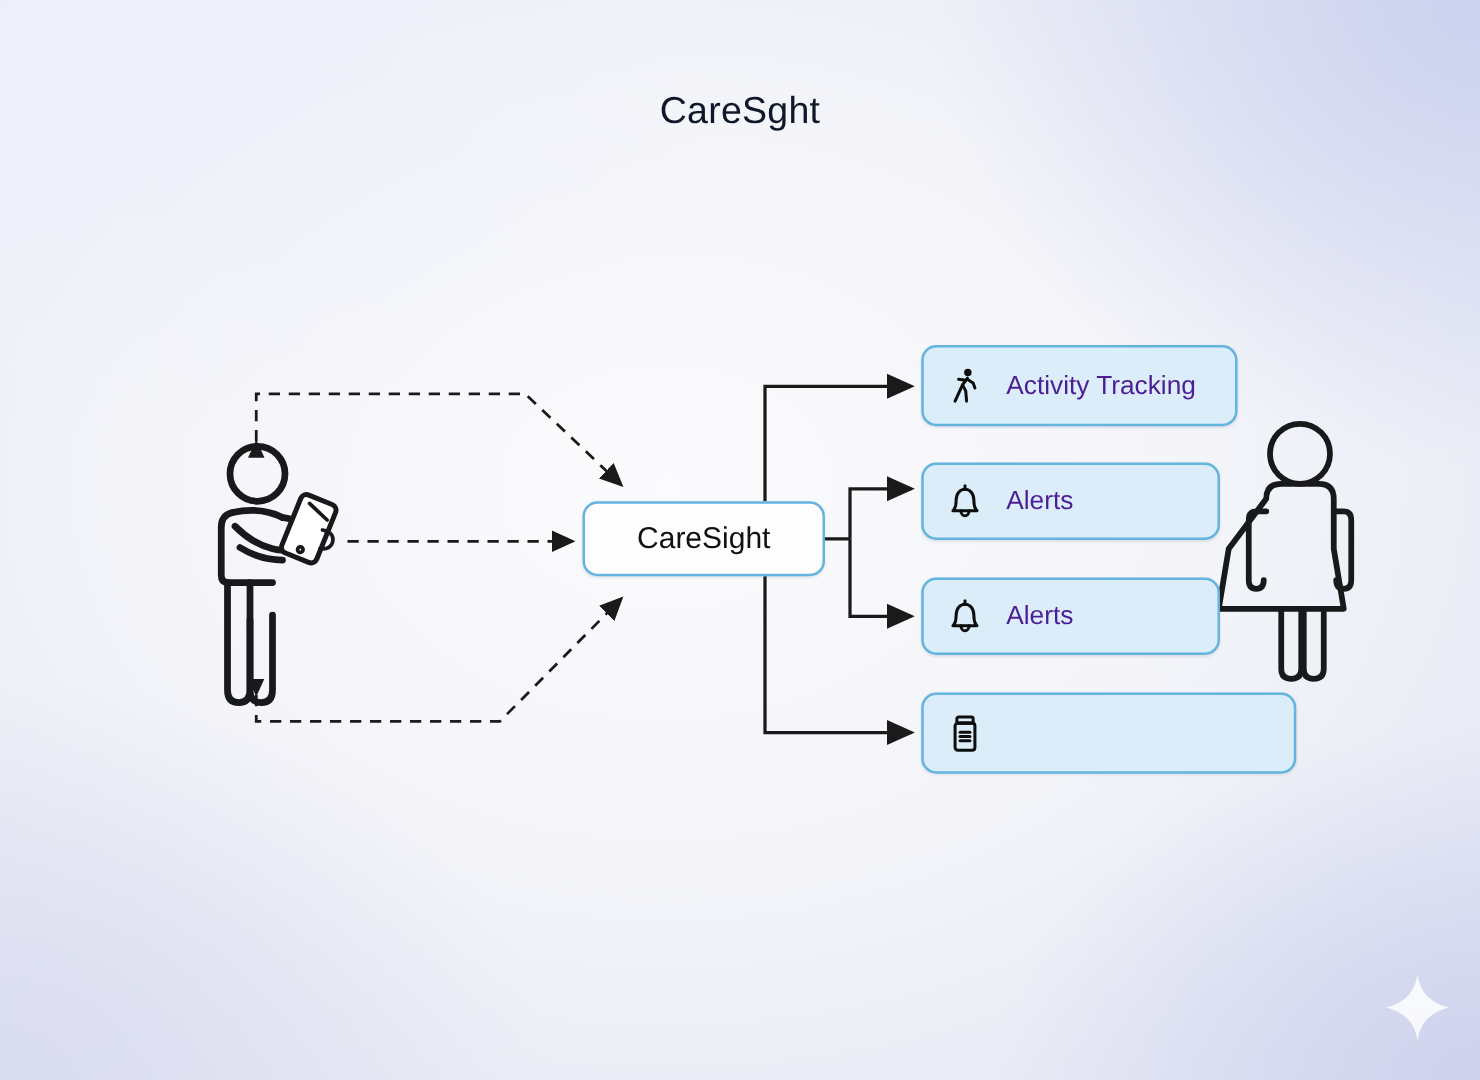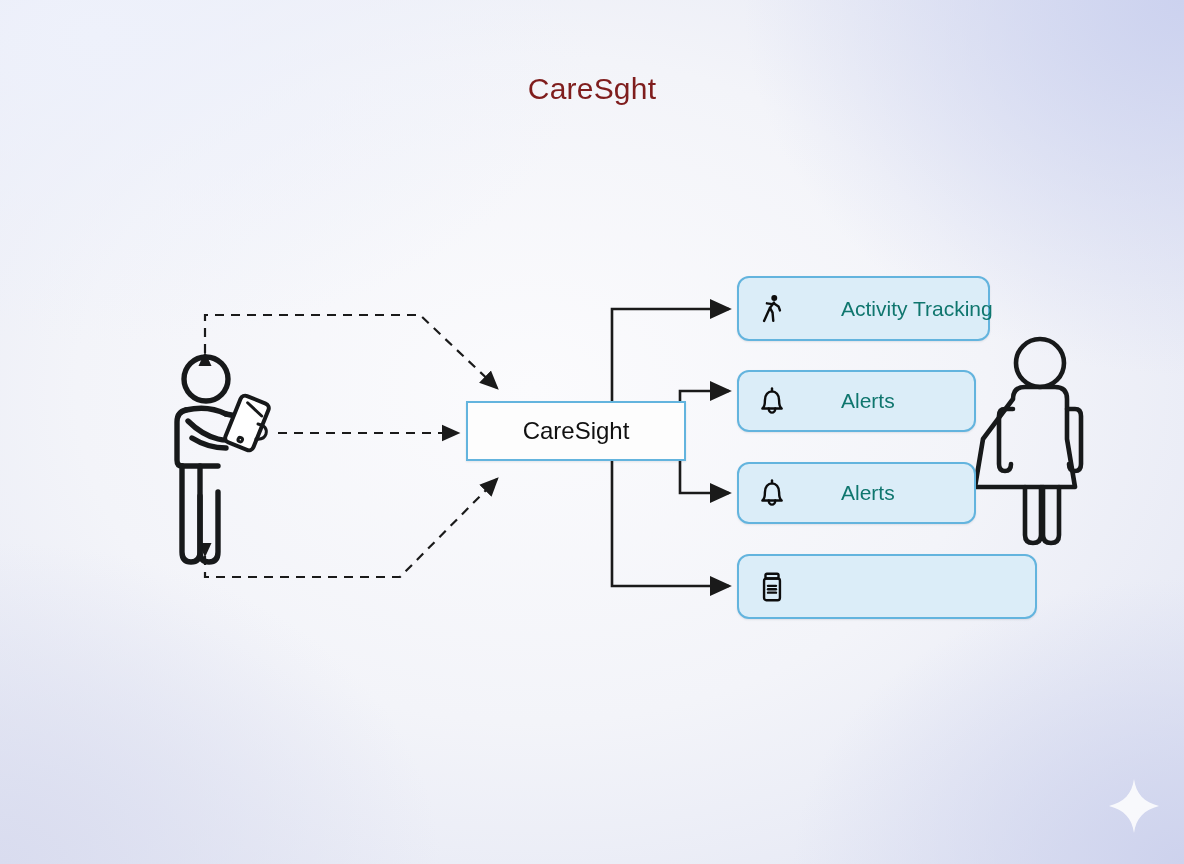--- a/index.html
+++ b/index.html
@@ -10,45 +10,45 @@
       radial-gradient(ellipse 70% 60% at 8% 4%, #eef1fb 0%, rgba(238,241,251,0) 60%),
       radial-gradient(ellipse 60% 70% at 100% 0%, #ccd2ef 0%, rgba(204,210,239,0) 62%),
       radial-gradient(ellipse 55% 55% at 100% 100%, #cdd2ed 0%, rgba(205,210,237,0) 60%),
       radial-gradient(ellipse 60% 60% at 0% 100%, #d9dcef 0%, rgba(217,220,239,0) 62%),
       radial-gradient(ellipse 70% 70% at 45% 45%, #fbfbfd 0%, #f3f4f9 55%, #e4e7f4 100%);
     position:relative;
   }
   .stage { position:absolute; inset:0; }
   #title {
     position:absolute; left:0; right:0; top:72px;
-    text-align:center; font-size:30px; color:#7f1d1d;
+    text-align:center; font-size:30px; color:#0f172a;
     letter-spacing:.2px;
   }
   
   #wires { position:absolute; left:0; top:0; width:1184px; height:864px; }
 
   
   .fbox {
     position:absolute; display:flex; align-items:center;
     background:#dbedf8; border:2px solid #63b4de; border-radius:12px;
     box-shadow:0 1px 2px rgba(30,40,60,.10);
     padding:0 16px; gap:16px;
   }
-  .fbox .lbl { font-size:21px; color:#0f766e; white-space:nowrap;margin-left:36px; }
+  .fbox .lbl { font-size:21px; color:#4c1d95; white-space:nowrap; }
   .fbox .ic { width:34px; height:34px; flex:0 0 34px; display:block; }
 
   #box-activity   { left:737px; top:276px; width:253px; height:65px; }
   #box-alerts-1   { left:737px; top:370px; width:239px; height:62px; }
   #box-alerts-2   { left:737px; top:462px; width:239px; height:62px; }
   #box-medication { left:737px; top:554px; width:300px; height:65px; }
 
   
   #node-caresight {
-    position:absolute; left:466px; top:401px; width:220px; height:60px;
-    background:#fdfdfd; border:2px solid #63b4de; border-radius:0;
+    position:absolute; left:466px; top:401px; width:194px; height:60px;
+    background:#fdfdfd; border:2px solid #63b4de; border-radius:12px;
     display:flex; align-items:center; justify-content:center;
     box-shadow:0 1px 2px rgba(30,40,60,.10);
   }
   #node-caresight .lbl { font-size:24px; color:#111; }
 
   #sparkle { position:absolute; right:22px; bottom:28px; width:56px; height:60px; opacity:.85; }
 </style>
 </head>
 <body>
 

